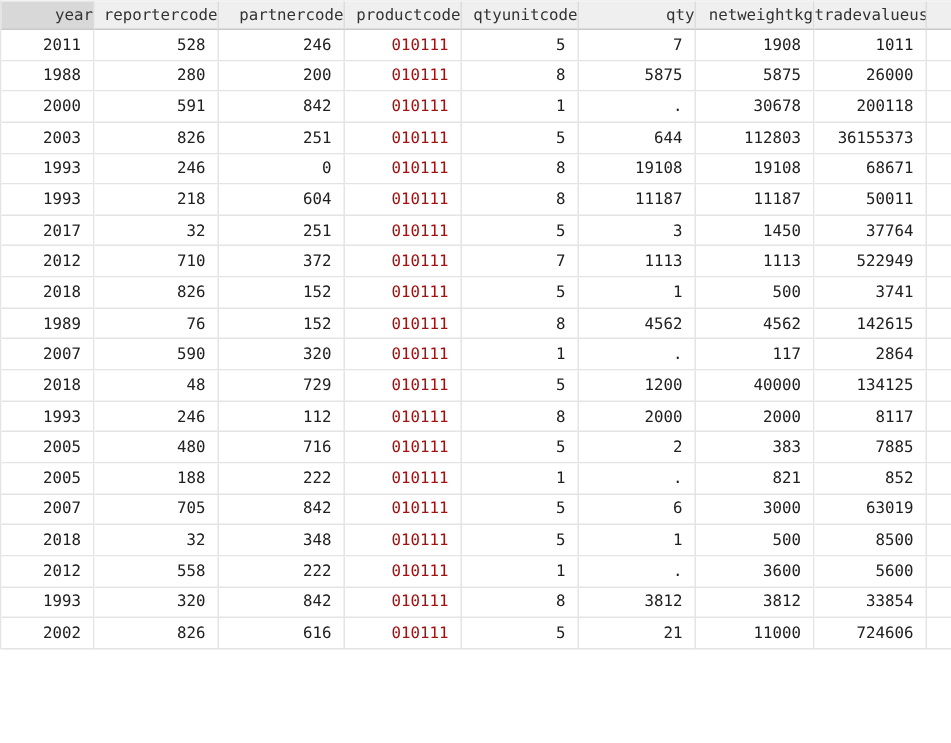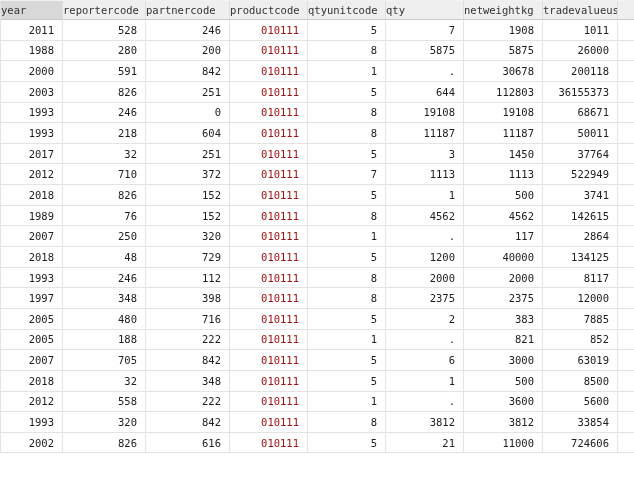--- a/index.html
+++ b/index.html
@@ -24,21 +24,21 @@
     box-sizing: border-box;
     font-size: 10.5px;
     font-weight: normal;
     white-space: nowrap;
     overflow: hidden;
   }
   table.data-grid th {
     height: 19px;
     background: #efefef;
     color: #323232;
-    text-align: left;
+    text-align: right;
     padding: 0;
     border-right: 1px solid #dddddd;
     border-bottom: 1px solid #c9c9c9;
   }
   table.data-grid th.selected {
     background: #d8d8d8;
   }
   table.data-grid td {
     height: 20.65px;
     background: #ffffff;
@@ -188,21 +188,21 @@
           <td>152</td>
           <td class="str-val">010111</td>
           <td>8</td>
           <td>4562</td>
           <td>4562</td>
           <td>142615</td>
           <td class="overflow-col"></td>
         </tr>
         <tr>
           <td>2007</td>
-          <td>250</td>
+          <td>590</td>
           <td>320</td>
           <td class="str-val">010111</td>
           <td>1</td>
           <td>.</td>
           <td>117</td>
           <td>2864</td>
           <td class="overflow-col"></td>
         </tr>
         <tr>
           <td>2018</td>
@@ -217,31 +217,20 @@
         </tr>
         <tr>
           <td>1993</td>
           <td>246</td>
           <td>112</td>
           <td class="str-val">010111</td>
           <td>8</td>
           <td>2000</td>
           <td>2000</td>
           <td>8117</td>
-          <td class="overflow-col"></td>
-        </tr>
-        <tr>
-          <td>1997</td>
-          <td>348</td>
-          <td>398</td>
-          <td class="str-val">010111</td>
-          <td>8</td>
-          <td>2375</td>
-          <td>2375</td>
-          <td>12000</td>
           <td class="overflow-col"></td>
         </tr>
         <tr>
           <td>2005</td>
           <td>480</td>
           <td>716</td>
           <td class="str-val">010111</td>
           <td>5</td>
           <td>2</td>
           <td>383</td>

